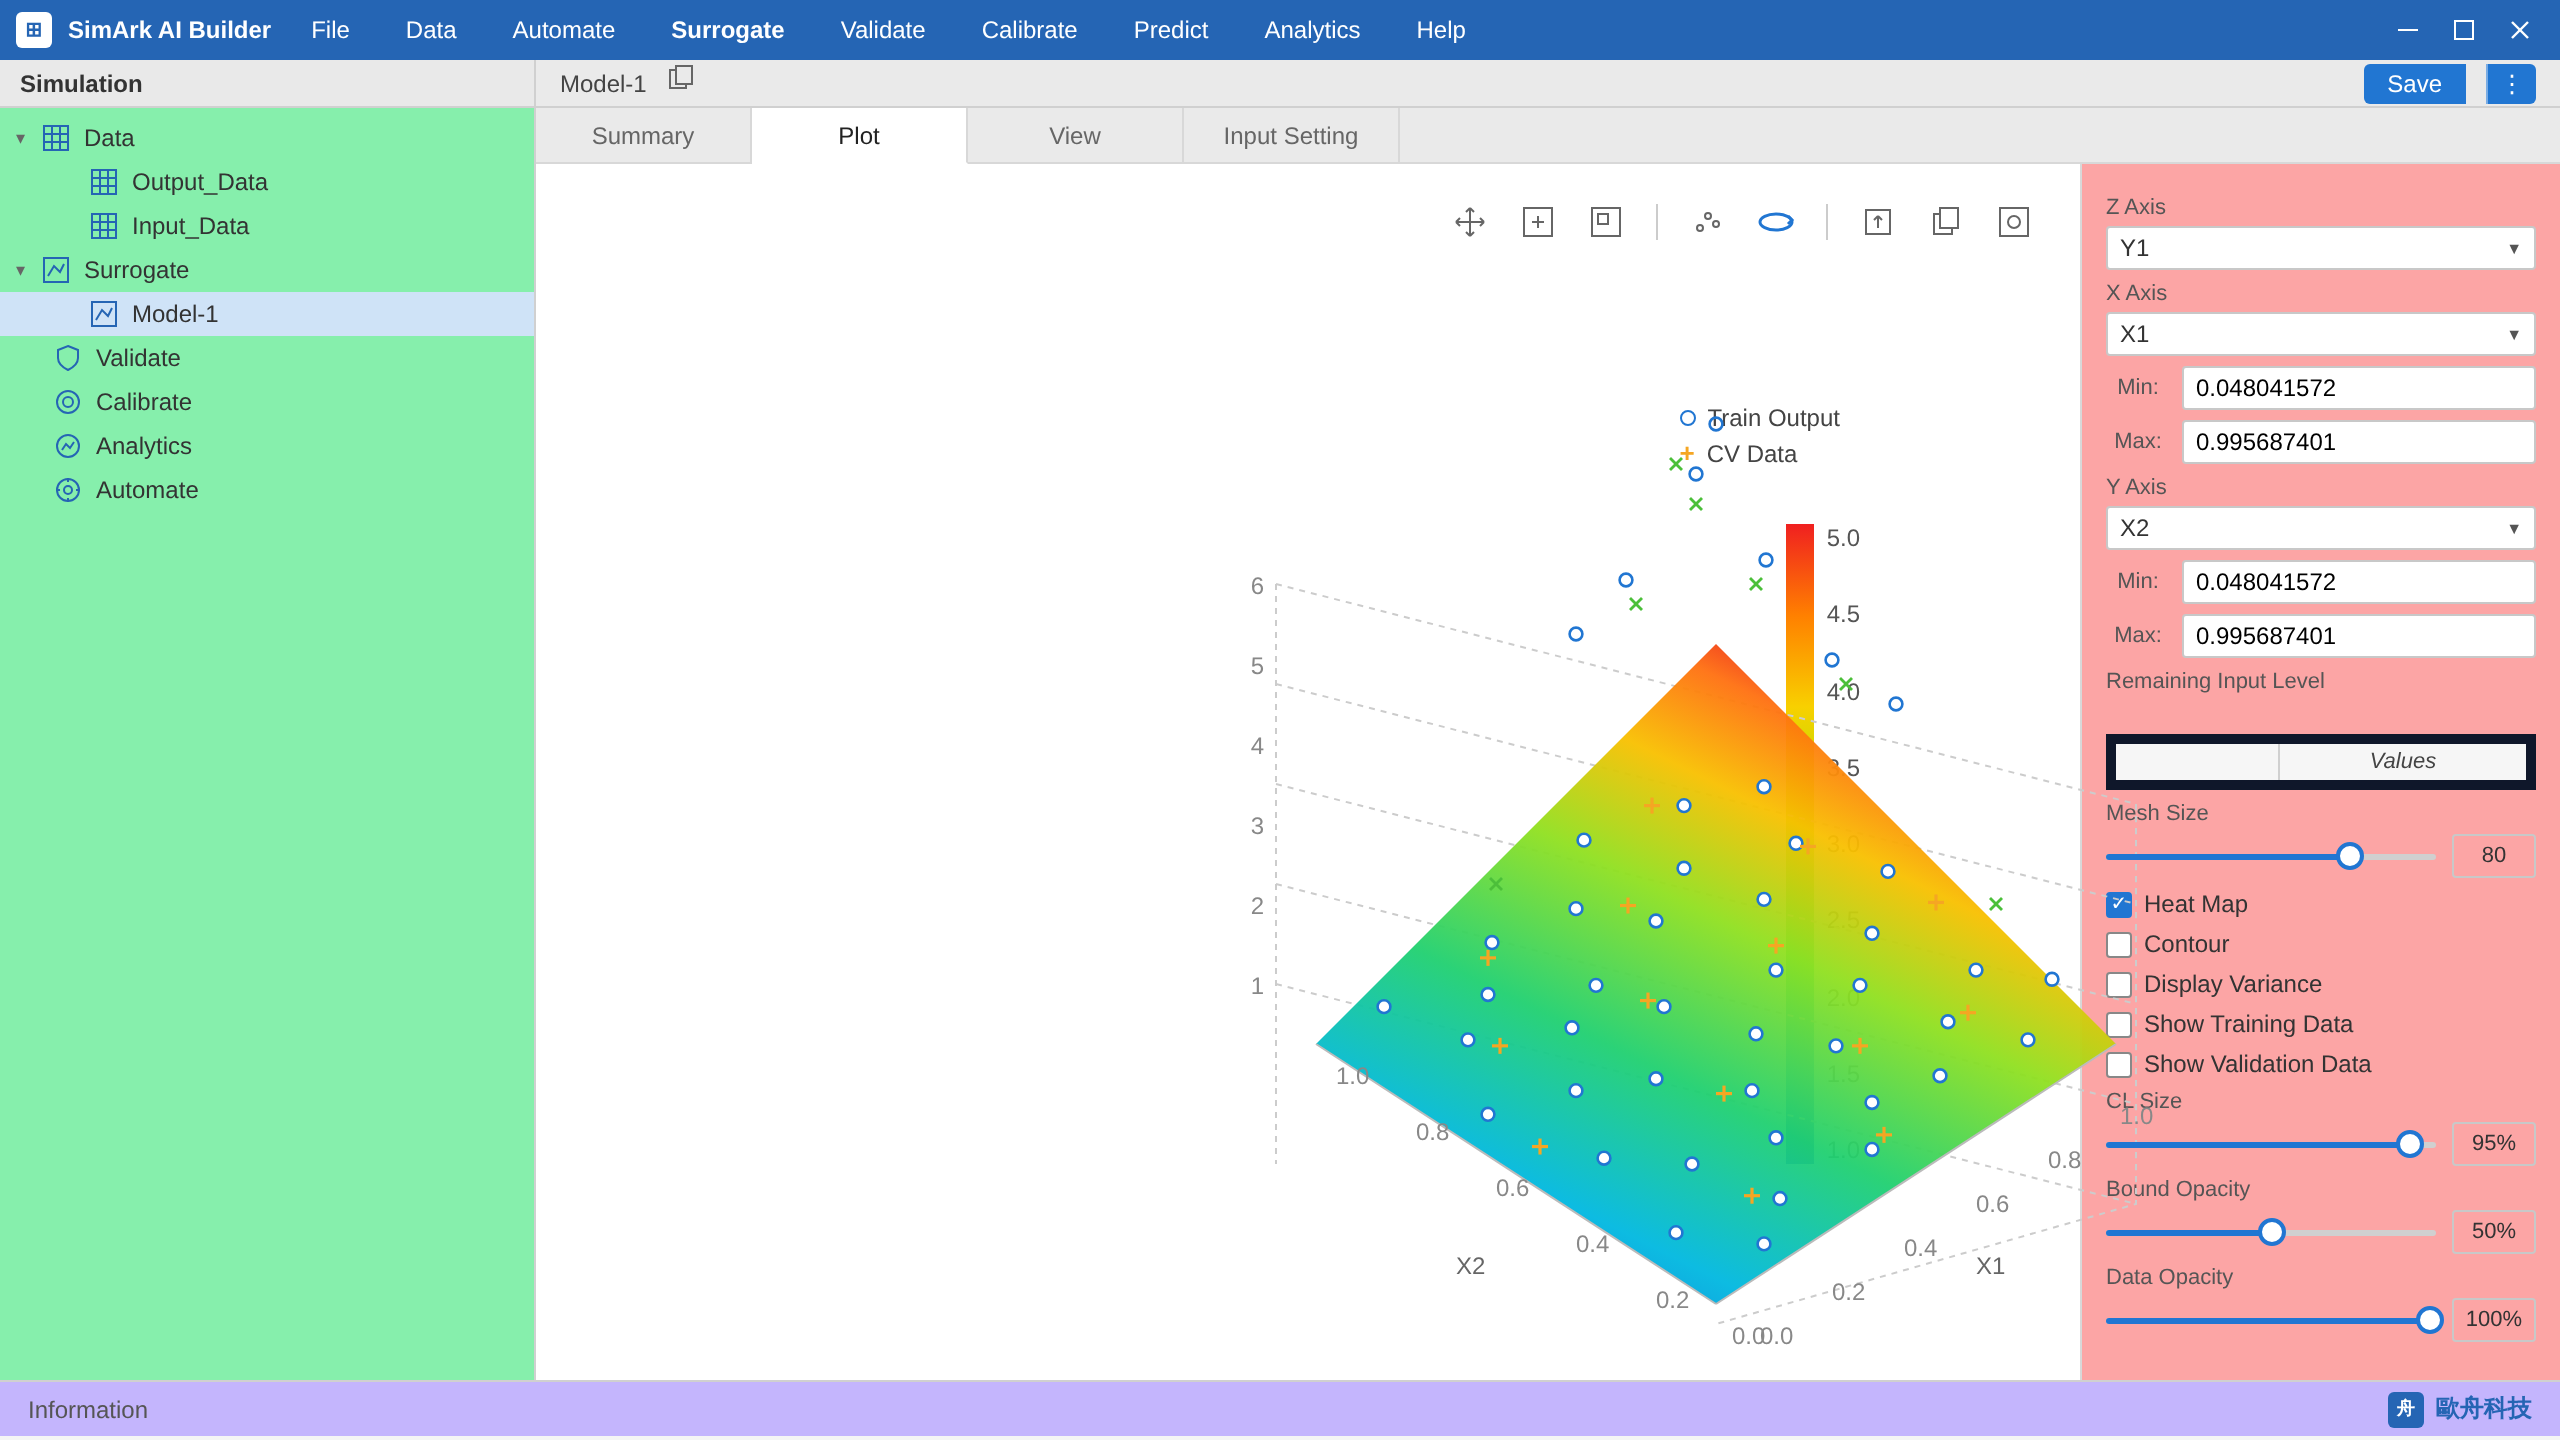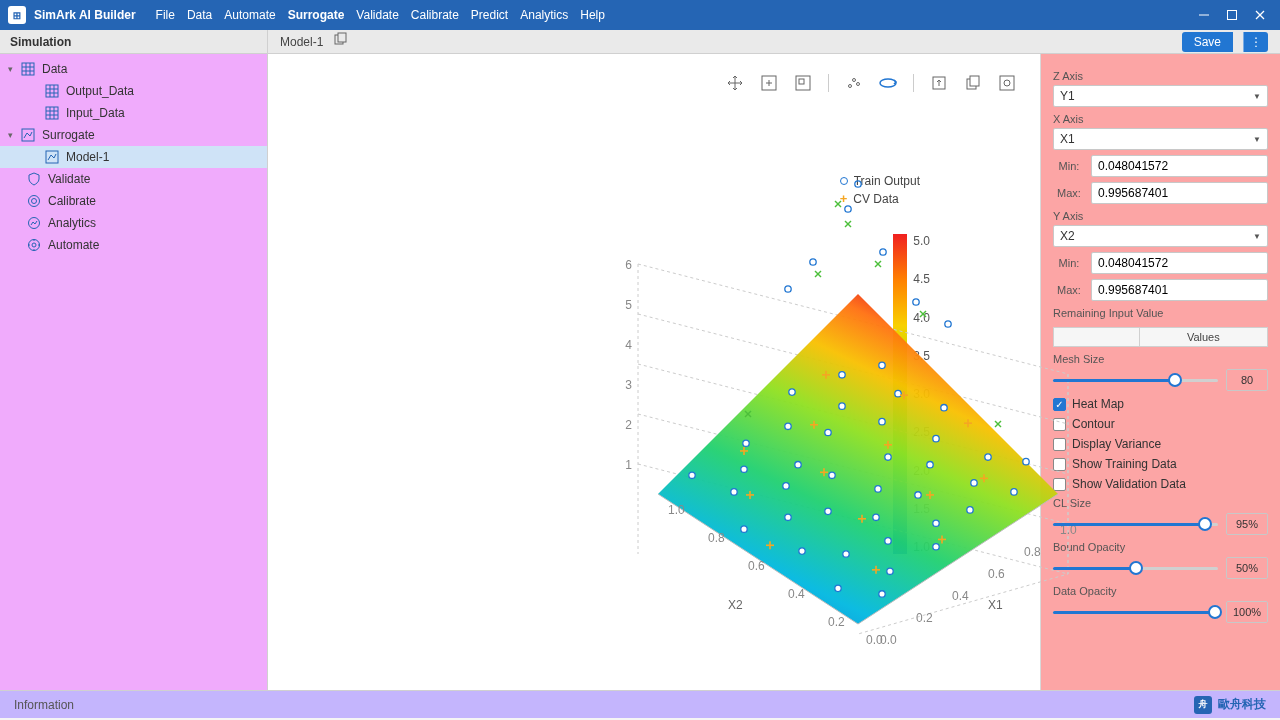--- a/index.html
+++ b/index.html
@@ -1,27 +1,27 @@
 <!DOCTYPE html>
 <html><head>
 <meta charset="utf-8">
 <style>
 *{box-sizing:border-box;margin:0;padding:0;font-family:"Segoe UI",Arial,sans-serif;font-size:12px;}
 html,body{width:1280px;height:720px;overflow:hidden;background:#f5f5f5;}
 .titlebar{height:30px;background:#2565b4;color:#fff;display:flex;align-items:center;padding:0 8px;}
 .titlebar .logo{width:18px;height:18px;background:#fff;border-radius:3px;margin-right:8px;display:flex;align-items:center;justify-content:center;color:#2565b4;font-weight:bold;font-size:10px;}
 .titlebar .title{font-weight:600;margin-right:20px;}
-.titlebar .menu{display:flex;gap:12px;}
+.titlebar .menu{display:flex;gap:28px;}
 .titlebar .menu span{cursor:pointer;}
 .titlebar .menu .active{font-weight:700;}
 .titlebar .wincontrols{margin-left:auto;display:flex;gap:4px;}
 .titlebar .wincontrols div{width:24px;height:20px;display:flex;align-items:center;justify-content:center;cursor:pointer;}
 
 .main{display:flex;height:660px;}
-.sidebar{width:268px;background:#f0abfc;border-right:1px solid #d0d0d0;display:flex;flex-direction:column;}
+.sidebar{width:268px;background:#86efac;border-right:1px solid #d0d0d0;display:flex;flex-direction:column;}
 .sidebar-header{height:24px;background:#e9e9e9;border-bottom:1px solid #d0d0d0;padding:0 10px;display:flex;align-items:center;font-weight:600;color:#333;}
 .tree{flex:1;padding:4px 0;overflow:auto;}
 .tree-item{display:flex;align-items:center;height:22px;padding-left:8px;cursor:pointer;color:#333;}
 .tree-item.selected{background:#cfe3f7;}
 .tree-item .caret{width:12px;display:inline-block;color:#666;font-size:9px;}
 .tree-item .ticon{width:16px;height:16px;margin-right:6px;display:inline-flex;align-items:center;justify-content:center;}
 .tree-indent1{padding-left:26px;}
 .tree-indent2{padding-left:44px;}
 
 .content{flex:1;display:flex;flex-direction:column;background:#eaeaea;}
@@ -51,21 +51,21 @@
 .colorbar .ticks{display:flex;flex-direction:column;justify-content:space-between;font-size:10px;color:#555;}
 .surface-svg{position:absolute;left:50px;top:60px;}
 
 .rightpanel{width:240px;border-left:1px solid #d8d8d8;padding:10px 12px 10px 12px;overflow:auto;background:#fca5a5;color:#333;}
 .rp-label{font-size:11px;color:#555;margin:6px 0 3px;}
 .rp-select{width:100%;height:22px;border:1px solid #c8c8c8;border-radius:2px;padding:0 6px;background:#fff;display:flex;align-items:center;justify-content:space-between;cursor:pointer;}
 .rp-select .caret{font-size:8px;color:#555;}
 .rp-row{display:flex;align-items:center;gap:6px;margin-top:5px;}
 .rp-row .lab{width:32px;font-size:11px;color:#555;text-align:center;}
 .rp-input{flex:1;height:22px;border:1px solid #c8c8c8;border-radius:2px;padding:0 6px;background:#fff;}
-.rp-table{width:100%;border:1px solid #0f172a;border-collapse:collapse;margin-top:8px;}
+.rp-table{width:100%;border:5px solid #0f172a;border-collapse:collapse;margin-top:20px;font-style:italic;}
 .rp-table th,.rp-table td{border:1px solid #d0d0d0;padding:3px 6px;font-size:11px;color:#444;}
 .rp-table th{background:#f6f6f6;font-weight:normal;}
 .slider-row{display:flex;align-items:center;gap:8px;margin-top:4px;}
 .slider{flex:1;height:14px;position:relative;}
 .slider .track{position:absolute;top:6px;left:0;right:0;height:3px;background:#d0d0d0;border-radius:2px;}
 .slider .fill{position:absolute;top:6px;left:0;height:3px;background:#2176d2;border-radius:2px;}
 .slider .thumb{position:absolute;top:0;width:14px;height:14px;background:#fff;border:2px solid #2176d2;border-radius:50%;transform:translateX(-7px);cursor:pointer;}
 .slider-val{width:42px;height:22px;border:1px solid #c8c8c8;border-radius:2px;display:flex;align-items:center;justify-content:center;font-size:11px;}
 .rp-check{display:flex;align-items:center;gap:6px;margin-top:6px;cursor:pointer;}
 .rp-check .box{width:13px;height:13px;border:1px solid #888;border-radius:2px;display:flex;align-items:center;justify-content:center;background:#fff;}
@@ -219,20 +219,27 @@
   <div class="content">
     <div class="docbar">
       <span class="doclabel">Model-1</span>
       <span class="dup-icon"><svg width="14" height="14">
             <rect x="2" y="2" width="8" height="9" fill="none" stroke="#666"></rect>
             <rect x="5" y="0" width="8" height="9" fill="#eaeaea" stroke="#666"></rect>
           </svg></span>
       <div class="spacer"></div>
       <button class="save-btn">Save</button>
       <button class="save-more">⋮</button>
+    </div>
+    <div class="tabs">
+      <div class="tab">Summary</div>
+      <div class="tab active">Plot</div>
+      <div class="tab">View</div>
+      <div class="tab">Input Setting</div>
+      <div class="rest"></div>
     </div>
 
     <div class="workspace">
       <div class="plotarea">
         <div class="plot-toolbar">
           <div class="tbtn">
               <svg width="18" height="18">
                 <path d="M9 2v14M2 9h14M9 2l-2 2M9 2l2 2M9 16l-2-2M9 16l2-2M2 9l2-2M2 9l2 2M16 9l-2-2M16 9l-2 2" stroke="#666" fill="none"></path>
               </svg>
             </div>
@@ -528,21 +535,21 @@
           </div>
         <div class="rp-row">
             <span class="lab">Min:</span>
             <input class="rp-input" value="0.048041572" style="">
           </div>
         <div class="rp-row">
             <span class="lab">Max:</span>
             <input class="rp-input" value="0.995687401" style="">
           </div>
 
-        <div class="rp-label">Remaining Input Value</div>
+        <div class="rp-label">Remaining Input Level</div>
         <table class="rp-table">
           <tbody>
               <tr>
                 <th style="width:40%"></th>
                 <th>Values</th>
               </tr>
         </tbody>
           </table>
 
         <div class="rp-label">Mesh Size</div>

